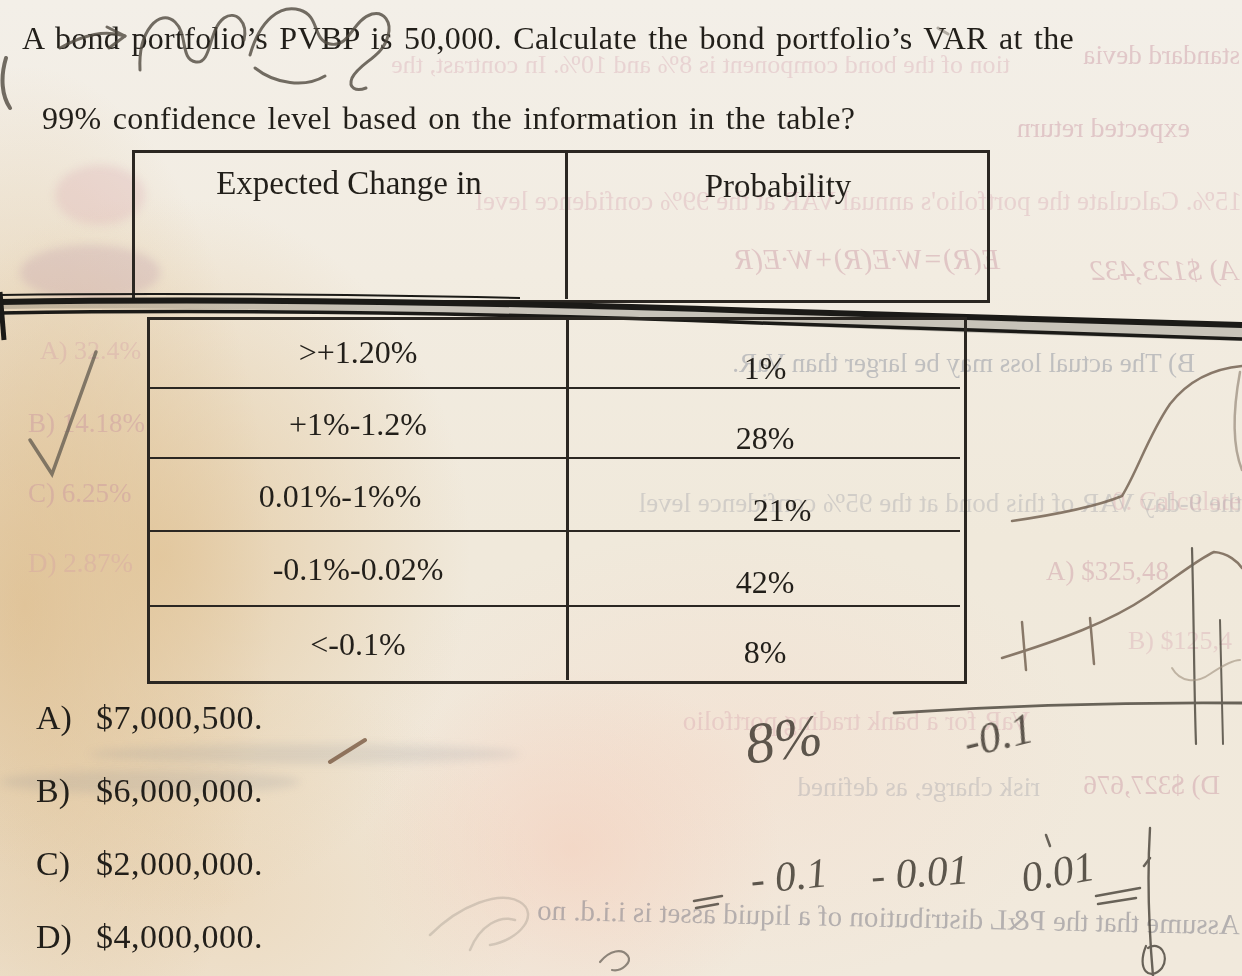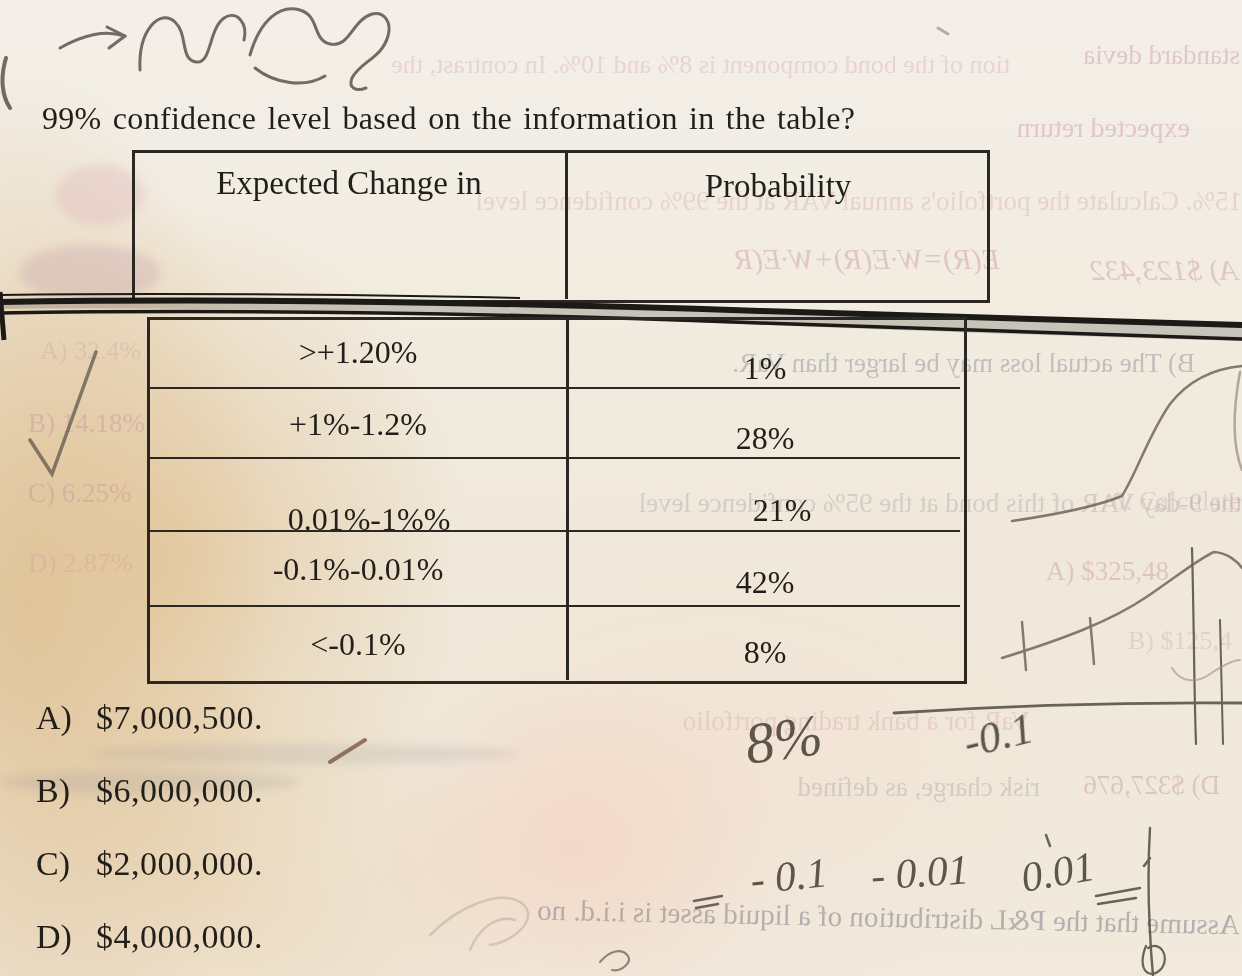--- a/index.html
+++ b/index.html
@@ -60,20 +60,21 @@
   <div class="abs bleed pink" style="left:28px;top:478px;font-size:27px;">C) 6.25%</div>
   <div class="abs bleed pink2" style="left:28px;top:548px;font-size:27px;">D) 2.87%</div>
   <div class="abs bleed pink2" style="left:1112px;top:486px;font-size:27px;">0. Calculate th</div>
   <div class="abs bleed pink" style="left:1046px;top:556px;font-size:27px;">A) $325,48</div>
   <div class="abs bleed pink2" style="left:1128px;top:626px;font-size:26px;">B) $125,4</div>
   <div class="abs bleed mir pink2" style="left:600px;top:706px;width:430px;font-size:27px;">VaR for a bank trading portfolio</div>
   <div class="abs bleed mir grayb2" style="left:300px;top:772px;width:740px;font-size:27px;">risk charge, as defined</div>
   <div class="abs bleed mir pink" style="left:980px;top:770px;width:240px;font-size:27px;">D) $327,676</div>
   <div class="abs bleed mir graydark" style="left:60px;top:896px;width:1180px;font-size:29px;transform:scaleX(-1) rotate(-1.2deg);">Assume that the P&amp;L distribution of a liquid asset is i.i.d. no</div>
 
+  <div class="abs print q" style="left:22px;top:20px;">A bond portfolio’s PVBP is 50,000. Calculate the bond portfolio’s VAR at the</div>
   <div class="abs print q" style="left:22px;top:100px;margin-left:20px;">99% confidence level based on the information in the table?</div>
 
   <div class="abs boxline" style="left:132px;top:150px;width:852px;height:147px;"></div>
   <div class="abs vline" style="left:565px;top:152px;width:3px;height:147px;"></div>
   <div class="abs print cellTxt" style="left:132px;top:165px;width:434px;text-align:center;font-size:33px;">Expected Change in</div>
   <div class="abs print cellTxt" style="left:568px;top:168px;width:420px;text-align:center;font-size:33px;">Probability</div>
 
   <svg class="bandlayer" width="1242" height="976" viewBox="0 0 1242 976">
     <path d="M0,299 C300,295 620,302 880,313 C1040,320 1160,324 1242,327 L1242,341 C1100,337 940,332 720,323 C480,313 220,307 0,309 Z" fill="rgba(35,33,29,.20)" stroke="none"></path>
     <path d="M0,302 C250,298 520,303 760,311 C960,318 1120,322 1242,325" fill="none" stroke="#1b1a17" stroke-width="6"></path>
@@ -91,25 +92,25 @@
 
   <div>
     <div class="abs print cellTxt" style="left:150px;top:334px;width:416px;text-align:center;">&gt;+1.20%</div>
     <div class="abs print cellTxt" style="left:569px;top:350px;width:392px;text-align:center;">1%</div>
   </div>
   <div>
     <div class="abs print cellTxt" style="left:150px;top:406px;width:416px;text-align:center;">+1%-1.2%</div>
     <div class="abs print cellTxt" style="left:569px;top:420px;width:392px;text-align:center;">28%</div>
   </div>
   <div>
-    <div class="abs print cellTxt" style="left:167px;top:478px;width:404px;text-align:center;margin-top:23px;">0.01%-1%%</div>
+    <div class="abs print cellTxt" style="left:138px;top:478px;width:404px;text-align:center;">0.01%-1%%</div>
     <div class="abs print cellTxt" style="left:569px;top:492px;width:392px;text-align:center;margin-left:17px;">21%</div>
   </div>
   <div>
-    <div class="abs print cellTxt" style="left:150px;top:551px;width:416px;text-align:center;">-0.1%-0.01%</div>
+    <div class="abs print cellTxt" style="left:150px;top:551px;width:416px;text-align:center;">-0.1%-0.02%</div>
     <div class="abs print cellTxt" style="left:569px;top:564px;width:392px;text-align:center;">42%</div>
   </div>
   <div>
     <div class="abs print cellTxt" style="left:150px;top:626px;width:416px;text-align:center;">&lt;-0.1%</div>
     <div class="abs print cellTxt" style="left:569px;top:634px;width:392px;text-align:center;">8%</div>
   </div>
 
   <div>
     <span class="abs print optLabel" style="left:36px;top:699px;">A)</span>
     <span class="abs print optVal" style="left:96px;top:699px;">$7,000,500.</span>

